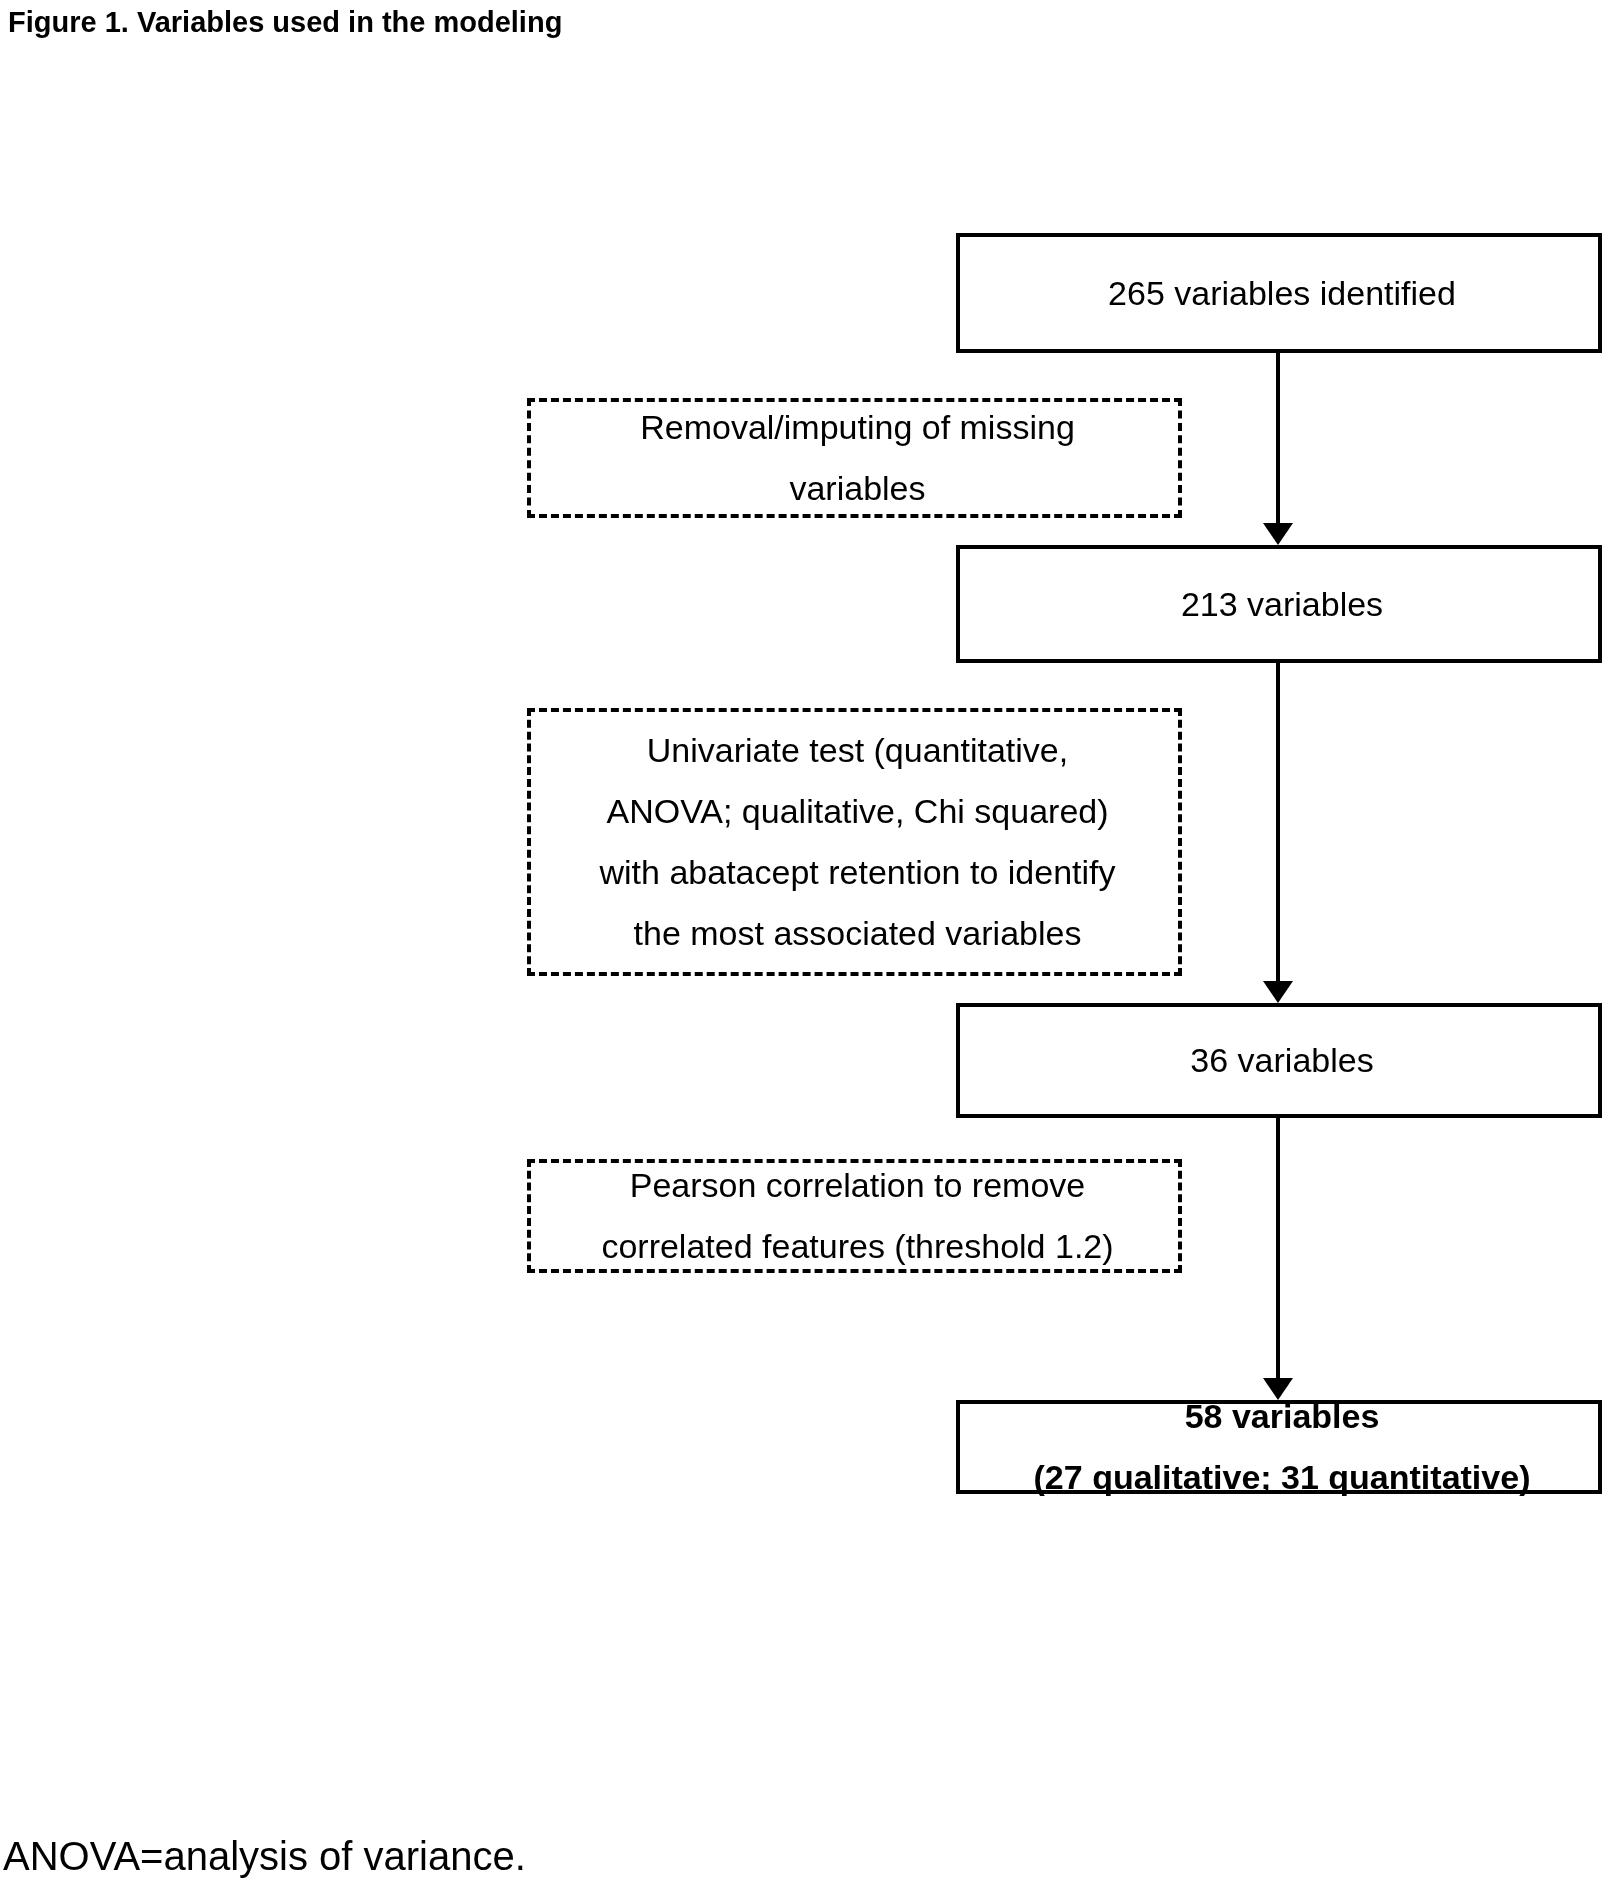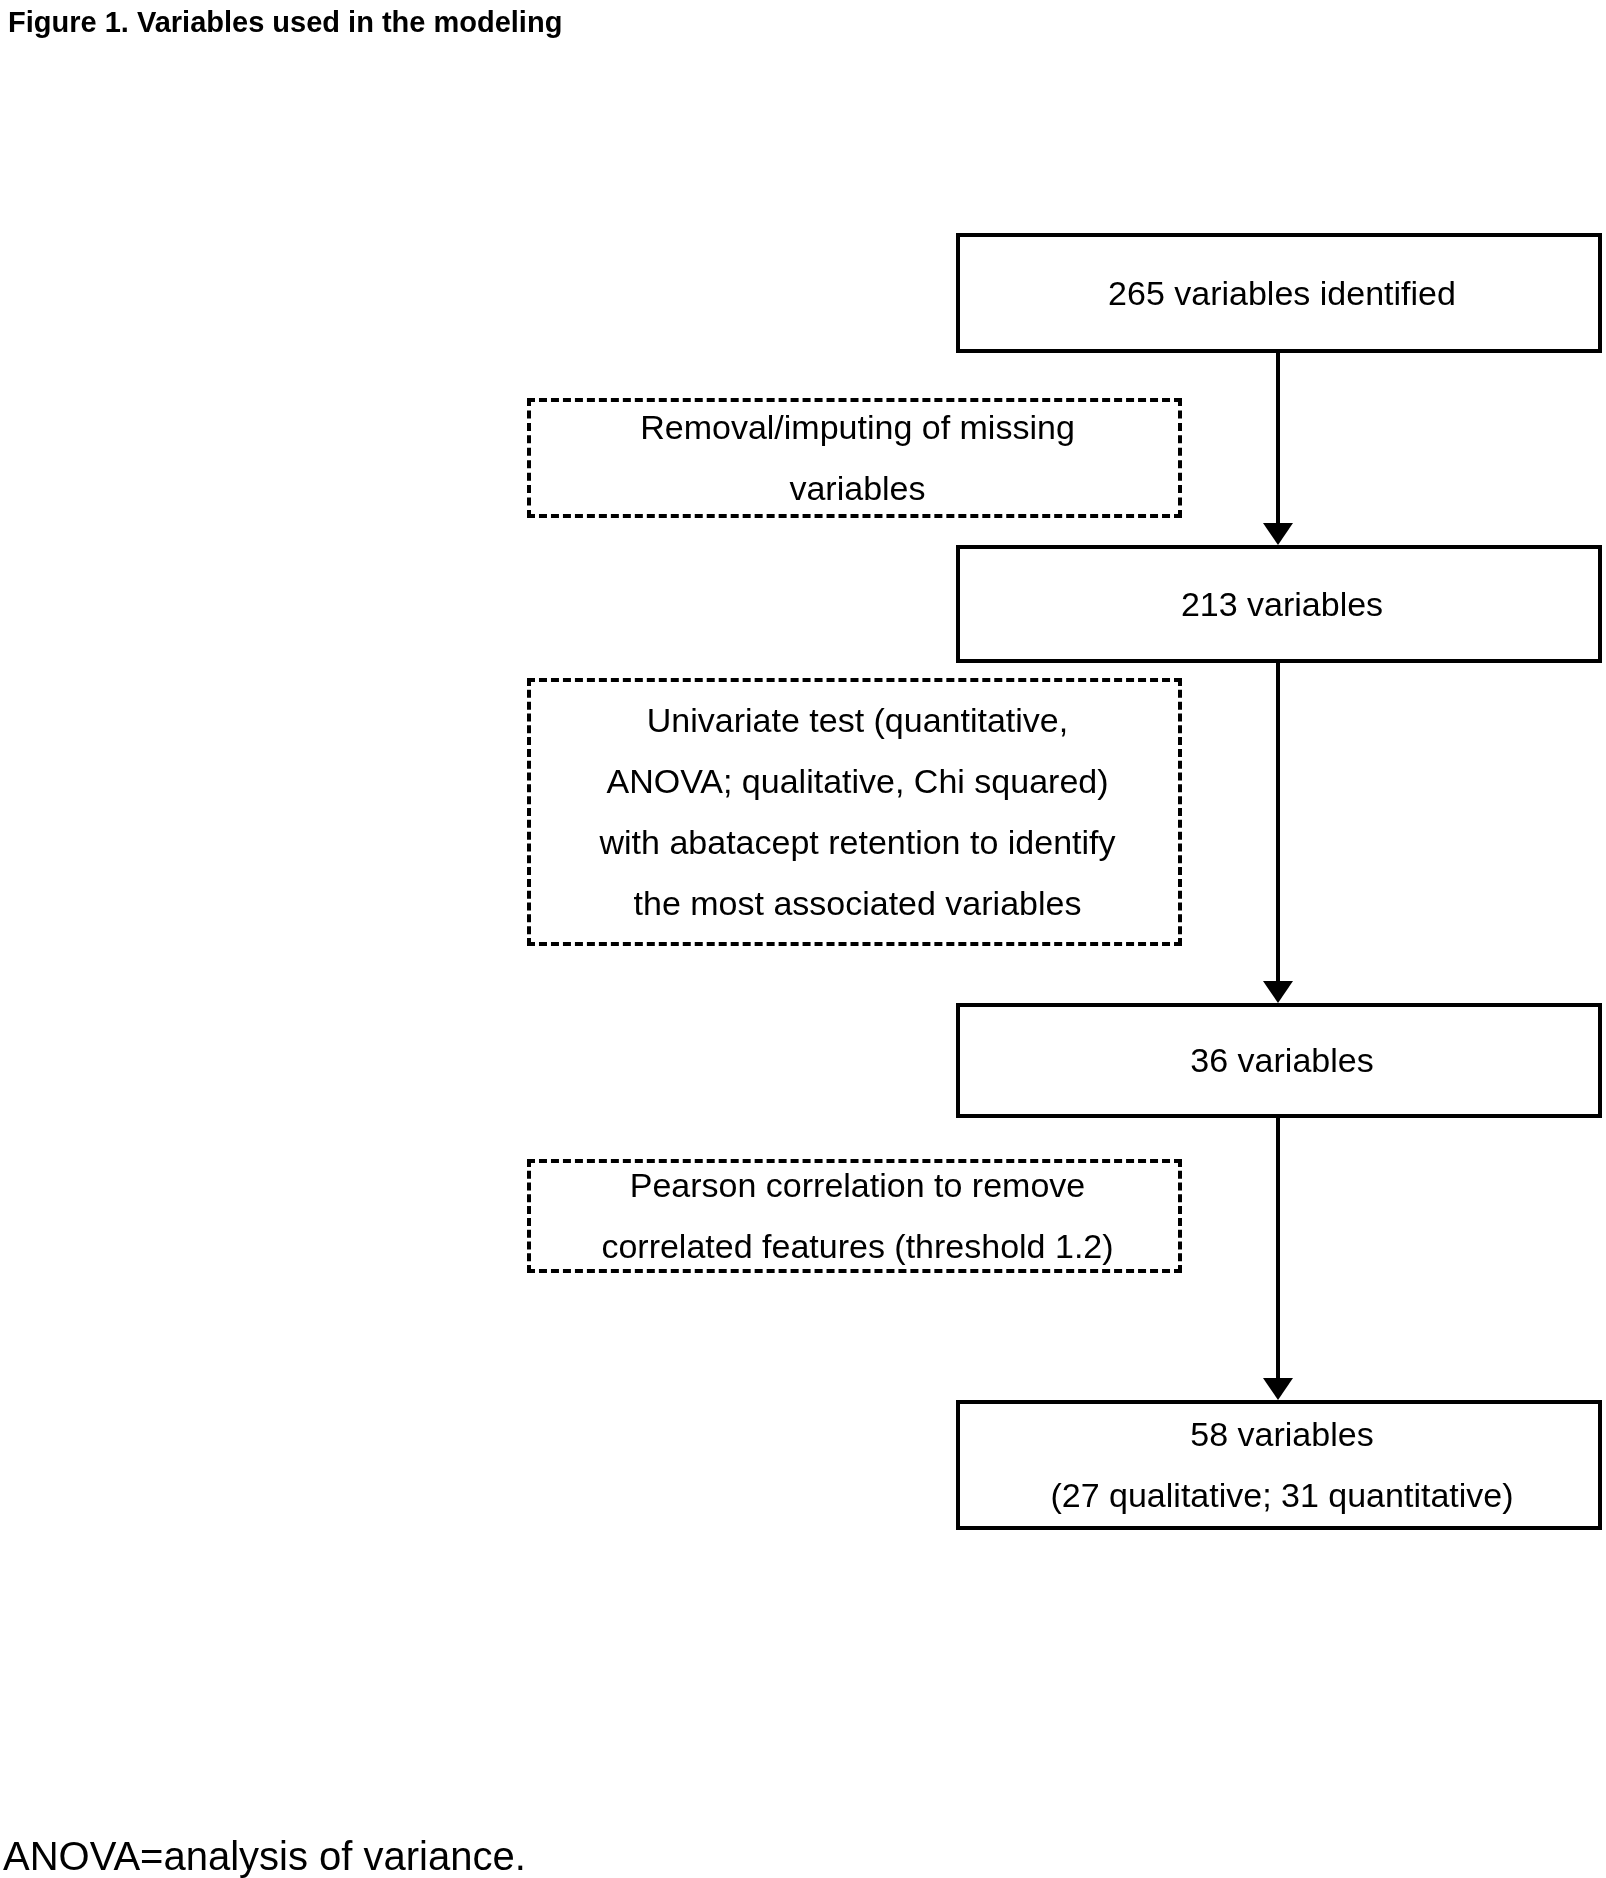--- a/index.html
+++ b/index.html
@@ -55,23 +55,23 @@
     width: 646px;
   }
   .dashed {
     border: 4px dashed #000000;
     left: 527px;
     width: 655px;
   }
   .b1 { top: 233px;  height: 120px; }
   .b2 { top: 545px;  height: 118px; }
   .b3 { top: 1003px; height: 115px; }
-  .b4 { top: 1400px; height: 130px; }
+  .b4 { top: 1400px; height: 94px; font-weight: bold; }
   .dA { top: 398px;  height: 120px; }
-  .dB { top: 678px;  height: 268px; align-items: center; }
+  .dB { top: 708px;  height: 268px; align-items: center; }
   .dC { top: 1159px; height: 114px; }
   .arrow {
     position: absolute;
     width: 32px;
     left: 1262px; 
   }
   .a1 { top: 353px;  height: 192px; }
   .a2 { top: 663px;  height: 340px; }
   .a3 { top: 1118px; height: 282px; }
   .arrow-line {

